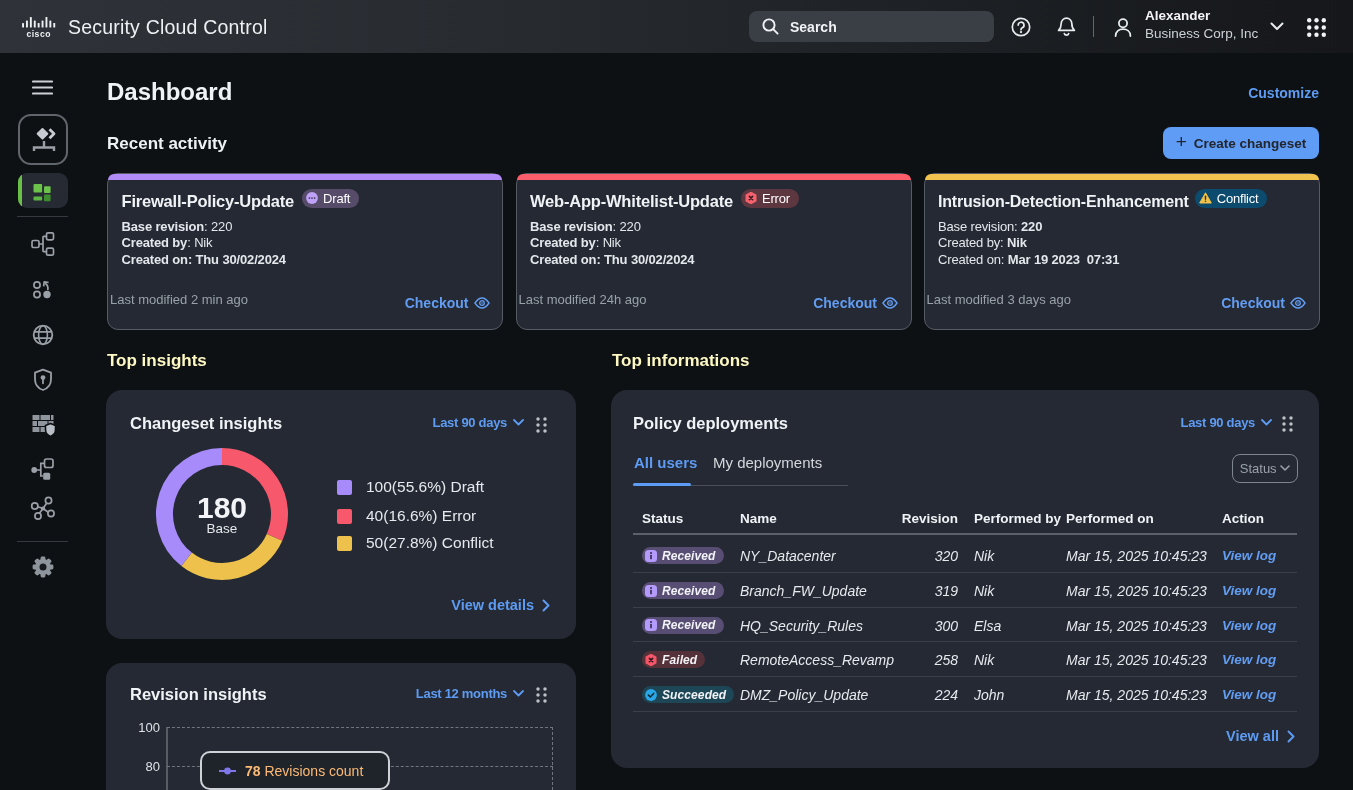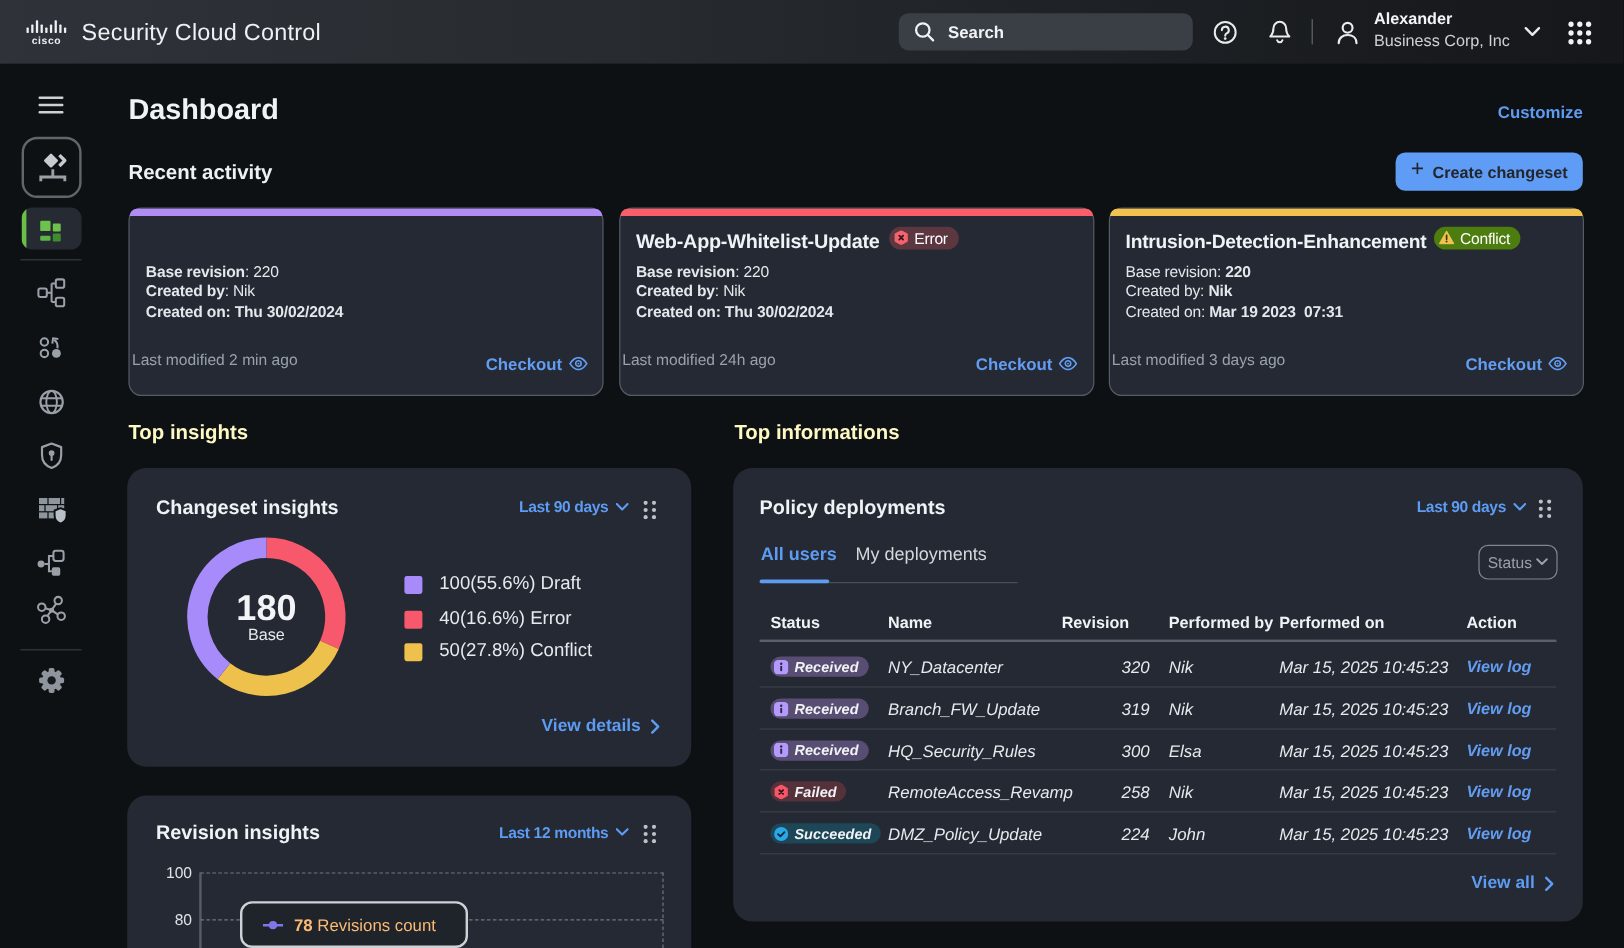--- a/index.html
+++ b/index.html
@@ -222,20 +222,28 @@
   <circle cx="13" cy="13" r="3.5" fill="#16191d"></circle>
 </svg>
 
 <div id="h-dash">Dashboard</div>
 <div id="customize">Customize</div>
 <div id="h-recent">Recent activity</div>
 <div id="btn-create"><span class="plus">+</span>Create changeset</div>
 
 <div class="acard" style="left:107px">
   <div class="strip" style="background:#b18cf6"></div>
+  <div class="title">Firewall-Policy-Update<span class="badge" style="background:#564b68">
+    <svg width="12" height="12" viewBox="0 0 12 12">
+          <circle cx="6" cy="6" r="5.9" fill="#bfa2f8"></circle>
+          <circle cx="3.4" cy="6" r=".85" fill="#332c44"></circle>
+          <circle cx="6" cy="6" r=".85" fill="#332c44"></circle>
+          <circle cx="8.6" cy="6" r=".85" fill="#332c44"></circle>
+        </svg>Draft</span>
+  </div>
   <div class="meta" style="top:44.5px"><b>Base revision</b>: 220<br><b>Created by</b>: Nik<br><b>Created on: Thu 30/02/2024</b></div>
   <div class="lastmod">Last modified 2 min ago</div>
   <div class="checkout">Checkout
     <svg width="16" height="12" viewBox="0 0 16 12">
         <path d="M1 6 C3.6 2.1 5.9 1 8 1 s4.4 1.1 7 5 C12.4 9.9 10.1 11 8 11 S3.6 9.9 1 6 Z" fill="none" stroke="#639df2" stroke-width="1.4"></path>
         <circle cx="8" cy="6" r="2.3" fill="none" stroke="#639df2" stroke-width="1.3"></circle>
         <circle cx="8" cy="6" r=".8" fill="#639df2"></circle>
       </svg>
   </div>
 </div>
@@ -252,21 +260,21 @@
   <div class="checkout">Checkout
     <svg width="16" height="12" viewBox="0 0 16 12">
         <path d="M1 6 C3.6 2.1 5.9 1 8 1 s4.4 1.1 7 5 C12.4 9.9 10.1 11 8 11 S3.6 9.9 1 6 Z" fill="none" stroke="#639df2" stroke-width="1.4"></path>
         <circle cx="8" cy="6" r="2.3" fill="none" stroke="#639df2" stroke-width="1.3"></circle>
         <circle cx="8" cy="6" r=".8" fill="#639df2"></circle>
       </svg>
   </div>
 </div>
 <div class="acard" style="left:923.5px">
   <div class="strip" style="background:#f1c24e"></div>
-  <div class="title" style="font-size:16px">Intrusion-Detection-Enhancement<span class="badge" style="background:#4d7c0f;margin-left:6px">
+  <div class="title" style="font-size:16px">Intrusion-Detection-Enhancement<span class="badge" style="background:#0c4a6e;margin-left:6px">
     <svg width="13" height="12" viewBox="0 0 13 12">
           <path d="M6.5 0.8 L12.3 11 H0.7 Z" fill="#efc24c" stroke="#efc24c" stroke-width="1" stroke-linejoin="round"></path>
           <path d="M6.5 4.2 v3.1" stroke="#3c3213" stroke-width="1.4" stroke-linecap="round"></path>
           <circle cx="6.5" cy="9.3" r=".8" fill="#3c3213"></circle>
         </svg>Conflict</span>
   </div>
   <div class="meta" style="top:44.5px">Base revision: <b>220</b><br>Created by: <b>Nik</b><br>Created on: <b>Mar 19 2023&nbsp; 07:31</b></div>
   <div class="lastmod">Last modified 3 days ago</div>
   <div class="checkout">Checkout
     <svg width="16" height="12" viewBox="0 0 16 12">
@@ -364,21 +372,21 @@
   <div class="tab-other">My deployments</div>
   <div class="abs" style="left:22px;top:95px;width:215px;height:1px;background:#4a5056"></div>
   <div class="abs" style="left:22px;top:93px;width:58px;height:3px;background:#5e9bf2;border-radius:2px"></div>
   <div class="abs" style="left:621px;top:64px;width:66px;height:29px;border:1.5px solid #80868e;border-radius:8px;display:flex;align-items:center;justify-content:center;font-size:13px;color:#9aa1a8">Status&nbsp;
     <svg width="10" height="7" viewBox="0 0 10 7">
         <polyline points="1,1 5,5 9,1" fill="none" stroke="#9aa1a8" stroke-width="1.6" stroke-linecap="round" stroke-linejoin="round"></polyline>
       </svg>
   </div>
   <div class="thead" style="left:31px;top:121px">Status</div>
   <div class="thead" style="left:129px;top:121px">Name</div>
-  <div class="thead" style="left:250px;top:121px;width:80px;text-align:right">Revision</div>
+  <div class="thead" style="left:267px;top:121px;width:80px;text-align:right">Revision</div>
   <div class="thead" style="left:363px;top:121px">Performed by</div>
   <div class="thead" style="left:455px;top:121px">Performed on</div>
   <div class="thead" style="left:611px;top:121px">Action</div>
   <div class="abs" style="left:22px;top:143px;width:664px;height:1.5px;background:#5c6169"></div>
 
   <div class="tdivider" style="top:182px"></div>
   <div class="tdivider" style="top:216.5px"></div>
   <div class="tdivider" style="top:251px"></div>
   <div class="tdivider" style="top:286px"></div>
   <div class="tdivider" style="top:320.5px"></div>

